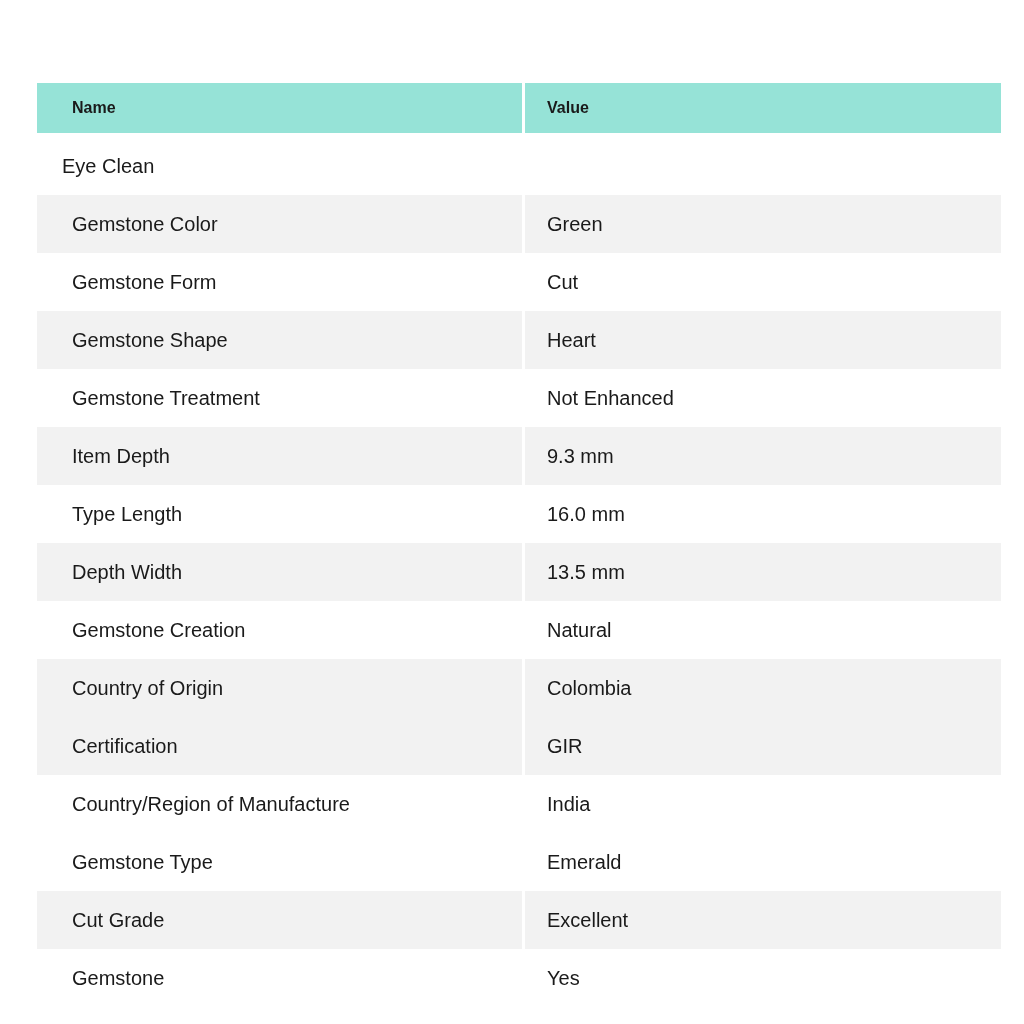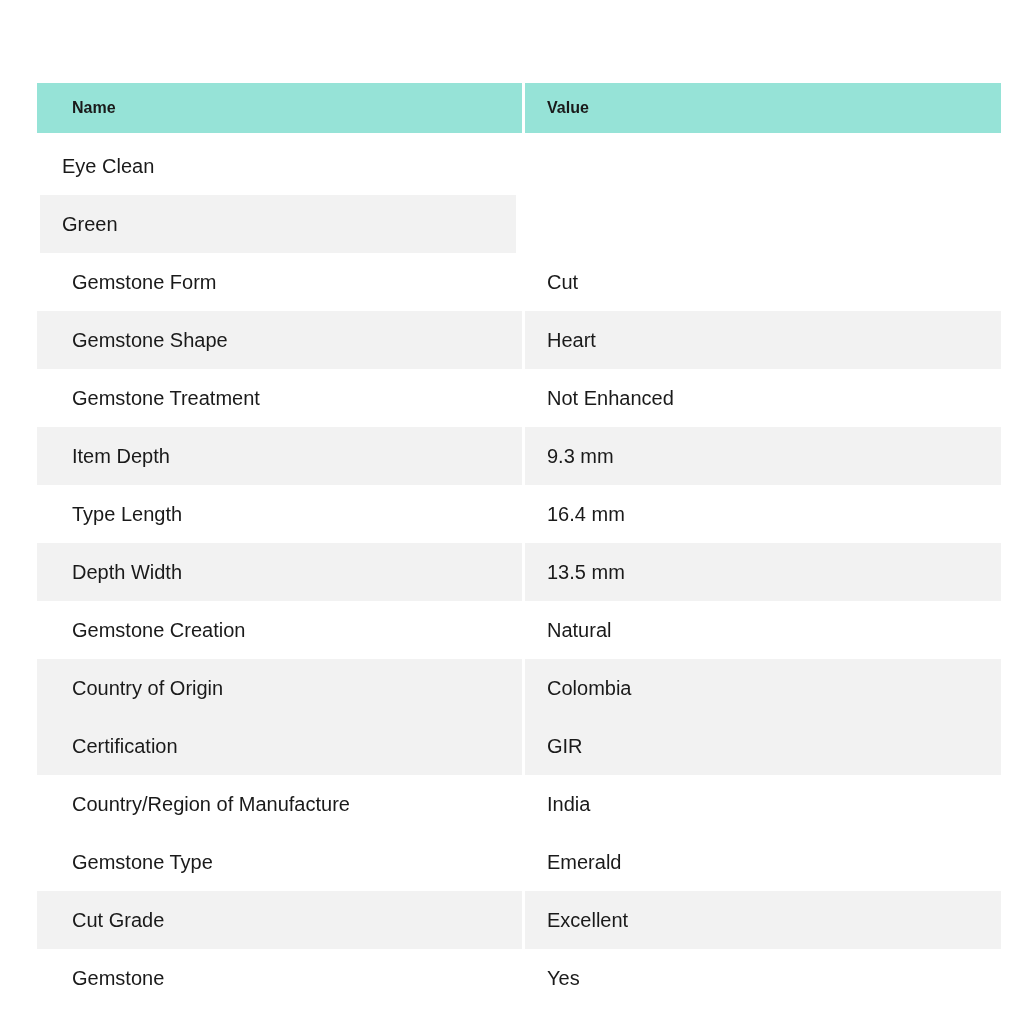--- a/index.html
+++ b/index.html
@@ -61,41 +61,42 @@
 <div class="spec-table">
   <div class="header-row">
     <div class="header-cell name-col">Name</div>
     <div class="header-cell value-col">Value</div>
   </div>
   <div>
       <div class="row">
         <div class="cell value-col">Eye Clean</div>
       </div>
       <div class="row striped">
+        <div class="cell name-col">Gemstone Color</div>
         <div class="cell value-col">Green</div>
       </div>
       <div class="row">
         <div class="cell name-col">Gemstone Form</div>
         <div class="cell value-col">Cut</div>
       </div>
       <div class="row striped">
         <div class="cell name-col">Gemstone Shape</div>
         <div class="cell value-col">Heart</div>
       </div>
       <div class="row">
         <div class="cell name-col">Gemstone Treatment</div>
         <div class="cell value-col">Not Enhanced</div>
       </div>
       <div class="row striped">
         <div class="cell name-col">Item Depth</div>
         <div class="cell value-col">9.3 mm</div>
       </div>
       <div class="row">
         <div class="cell name-col">Type Length</div>
-        <div class="cell value-col">16.4 mm</div>
+        <div class="cell value-col">16.0 mm</div>
       </div>
       <div class="row striped">
         <div class="cell name-col">Depth Width</div>
         <div class="cell value-col">13.5 mm</div>
       </div>
       <div class="row">
         <div class="cell name-col">Gemstone Creation</div>
         <div class="cell value-col">Natural</div>
       </div>
       <div class="row striped">

